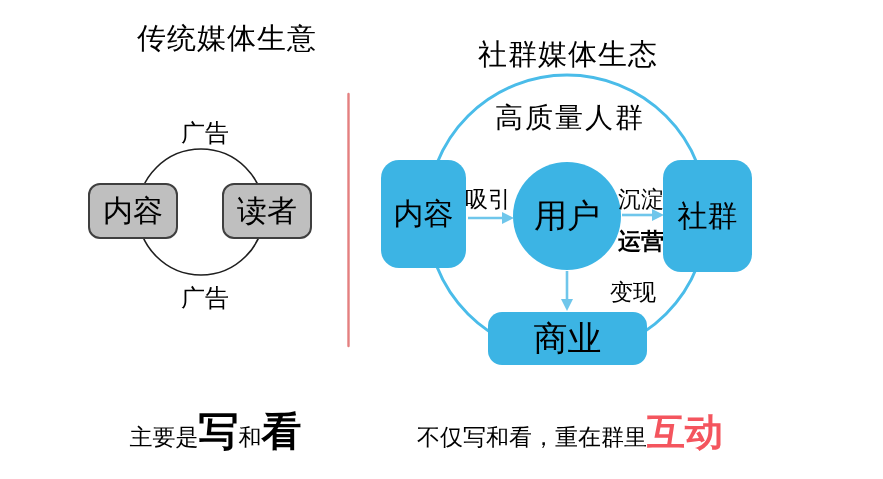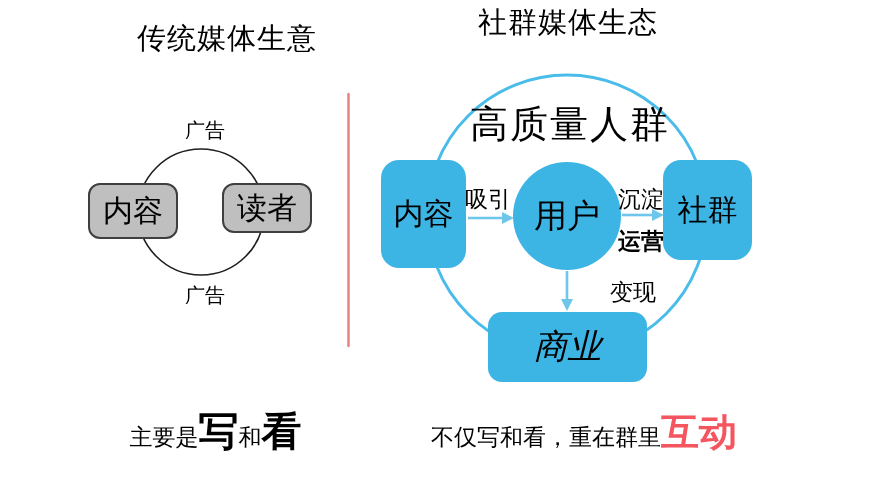--- a/index.html
+++ b/index.html
@@ -13,23 +13,23 @@
   .left-circle{fill:none;stroke:#1f1f1f;stroke-width:1.6;}
   .ring-circle{fill:none;stroke:var(--blue-stroke);stroke-width:3;}
   .divider{stroke:var(--divider-red);stroke-width:2.4;stroke-linecap:round;opacity:.85;}
   .flow-arrow{stroke:var(--arrow-blue);stroke-width:2.6;}
   .flow-head{fill:var(--arrow-blue);}
 
   .label{position:absolute;text-align:center;white-space:nowrap;}
 
   .panel-title{font-size:29px;font-weight:normal;letter-spacing:1px;}
 
-  .ad-label{font-size:20px;}
+  .ad-label{font-size:24px;}
   .edge-label{font-size:23px;}
-  .ring-label{font-size:38px;letter-spacing:2px;}
+  .ring-label{font-size:28px;letter-spacing:2px;}
 
   .gray-box{
     position:absolute;box-sizing:border-box;
     background:var(--gray-fill);border:2.5px solid var(--gray-border);
     border-radius:12px;display:flex;align-items:center;justify-content:center;
     font-size:30px;
   }
   .blue-box{
     position:absolute;box-sizing:border-box;
     background:var(--blue-fill);border-radius:18px;
@@ -70,54 +70,54 @@
   </svg>
 
   <div class="label panel-title" style="left:97px;top:19px;width:260px;">传统媒体生意</div>
 
   <div class="label ad-label" style="left:160px;top:117px;width:90px;">广告</div>
 
   <div class="gray-box" style="left:88px;top:183px;width:90px;height:56px;">
     <span>内容</span>
   </div>
 
-  <div class="gray-box" style="left:222px;top:183px;width:90px;height:50px;">
+  <div class="gray-box" style="left:222px;top:183px;width:90px;height:56px;">
     <span>读者</span>
   </div>
 
   <div class="label ad-label" style="left:160px;top:282px;width:90px;">广告</div>
 
   <div class="caption" style="left:103px;top:411px;width:225px;text-align:center;">
     <span class="small">主要是</span><span class="big-em">写</span><span class="small">和</span><span class="big-em">看</span>
   </div>
 
-  <div class="label panel-title" style="left:448px;top:3px;width:240px;">社群媒体生态</div>
+  <div class="label panel-title" style="left:448px;top:35px;width:240px;">社群媒体生态</div>
 
   <div class="label ring-label" style="left:460px;top:99px;width:220px;">高质量人群</div>
 
   <div class="blue-box" style="left:381px;top:160px;width:85px;height:108px;">
     <span>内容</span>
   </div>
 
   <div class="label edge-label" style="left:464px;top:184px;width:48px;">吸引</div>
 
   <div class="blue-box blue-ellipse" style="left:513px;top:162px;width:108px;height:108px;">
     <span>用户</span>
   </div>
 
   <div class="label edge-label" style="left:616px;top:184px;width:50px;">沉淀</div>
   <div class="label edge-label" style="left:616px;top:226px;width:50px;font-weight:bold;">运营</div>
 
-  <div class="blue-box" style="left:663px;top:160px;width:89px;height:100px;">
+  <div class="blue-box" style="left:663px;top:160px;width:89px;height:112px;">
     <span>社群</span>
   </div>
 
   <div class="label edge-label" style="left:572px;top:277px;width:50px;margin-left:36px;">变现</div>
 
-  <div class="blue-box" style="left:488px;top:312px;width:159px;height:70px;border-radius:14px;font-size:34px;font-style:italic;">
+  <div class="blue-box" style="left:488px;top:312px;width:159px;height:53px;border-radius:14px;font-size:34px;">
     <span>商业</span>
   </div>
 
-  <div class="caption" style="left:417px;top:413px;width:320px;text-align:right;">
+  <div class="caption" style="left:417px;top:413px;width:320px;text-align:left;">
     <span class="small">不仅写和看，重在群里</span><span class="big-em red-em" style="font-size:38px;">互动</span>
   </div>
 
 </div>
 
 </body></html>

